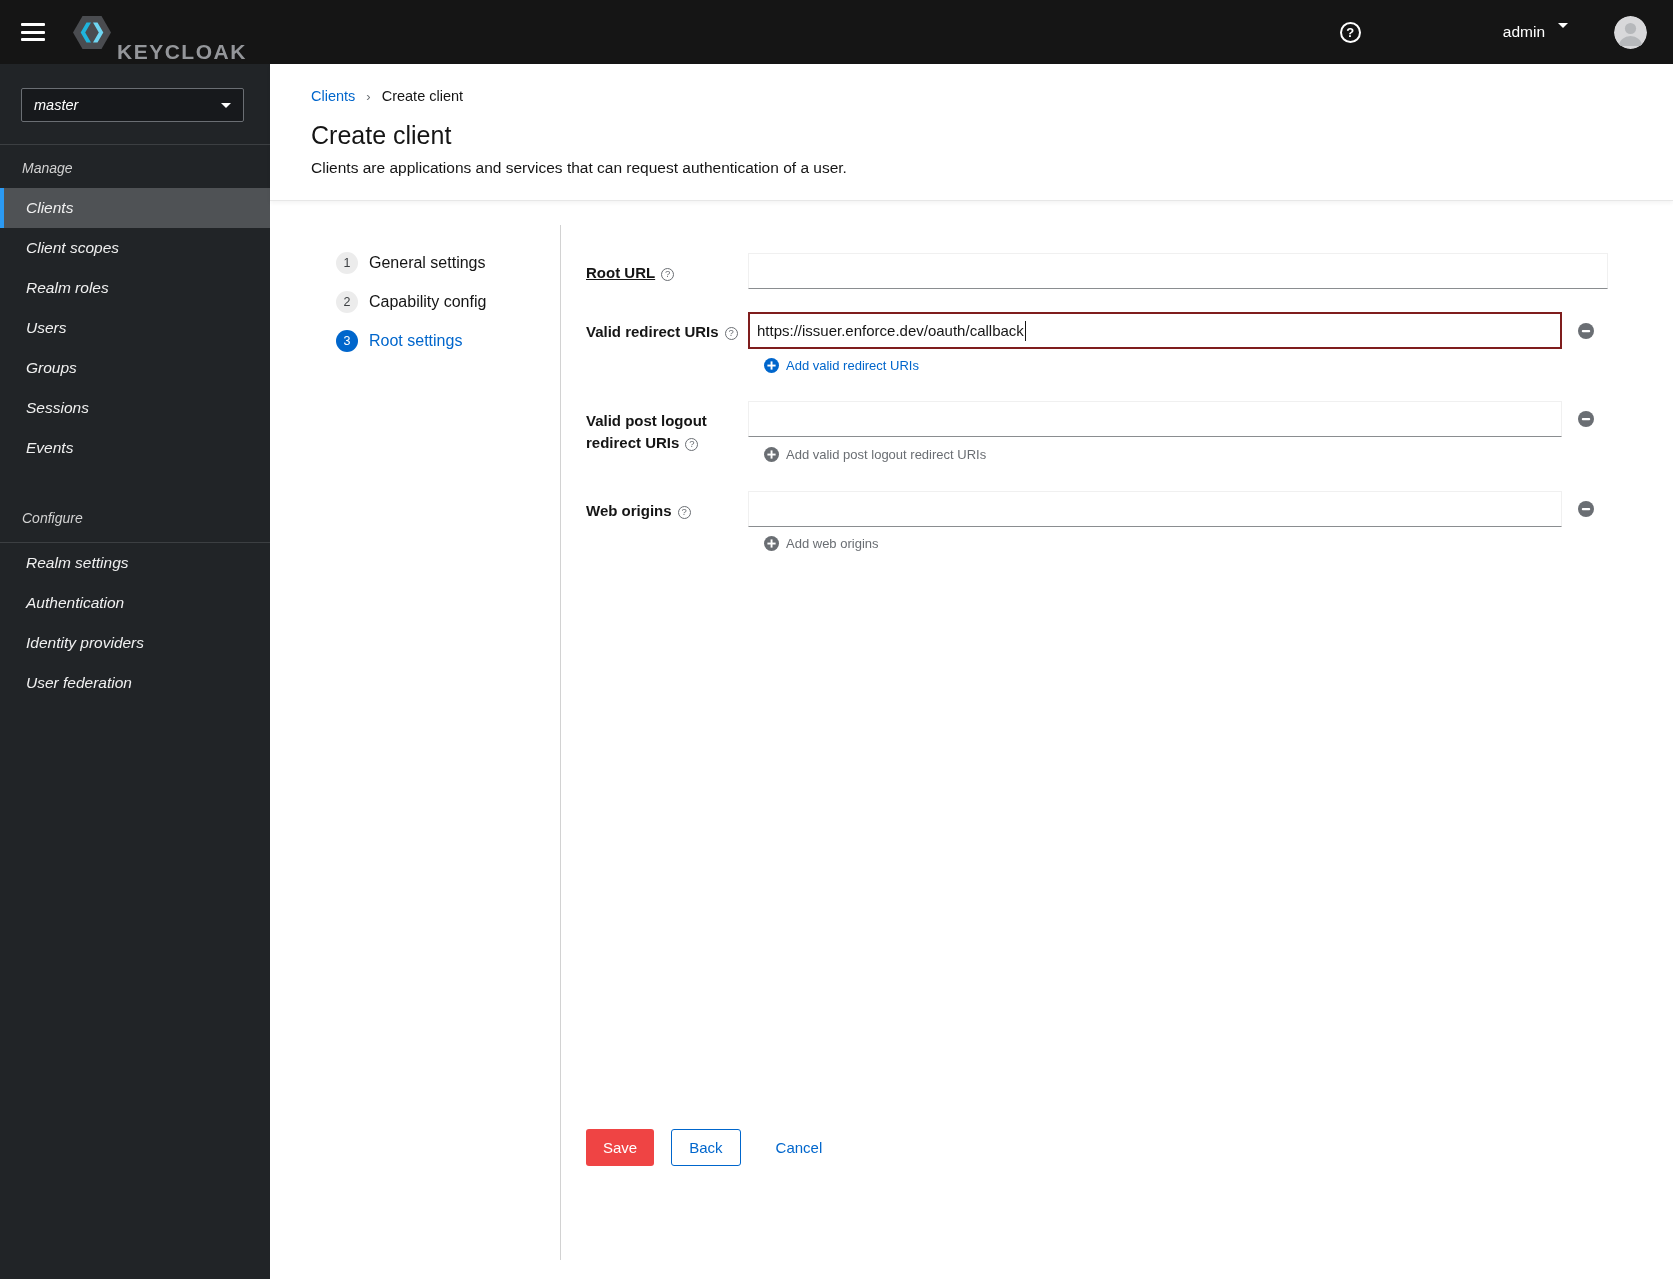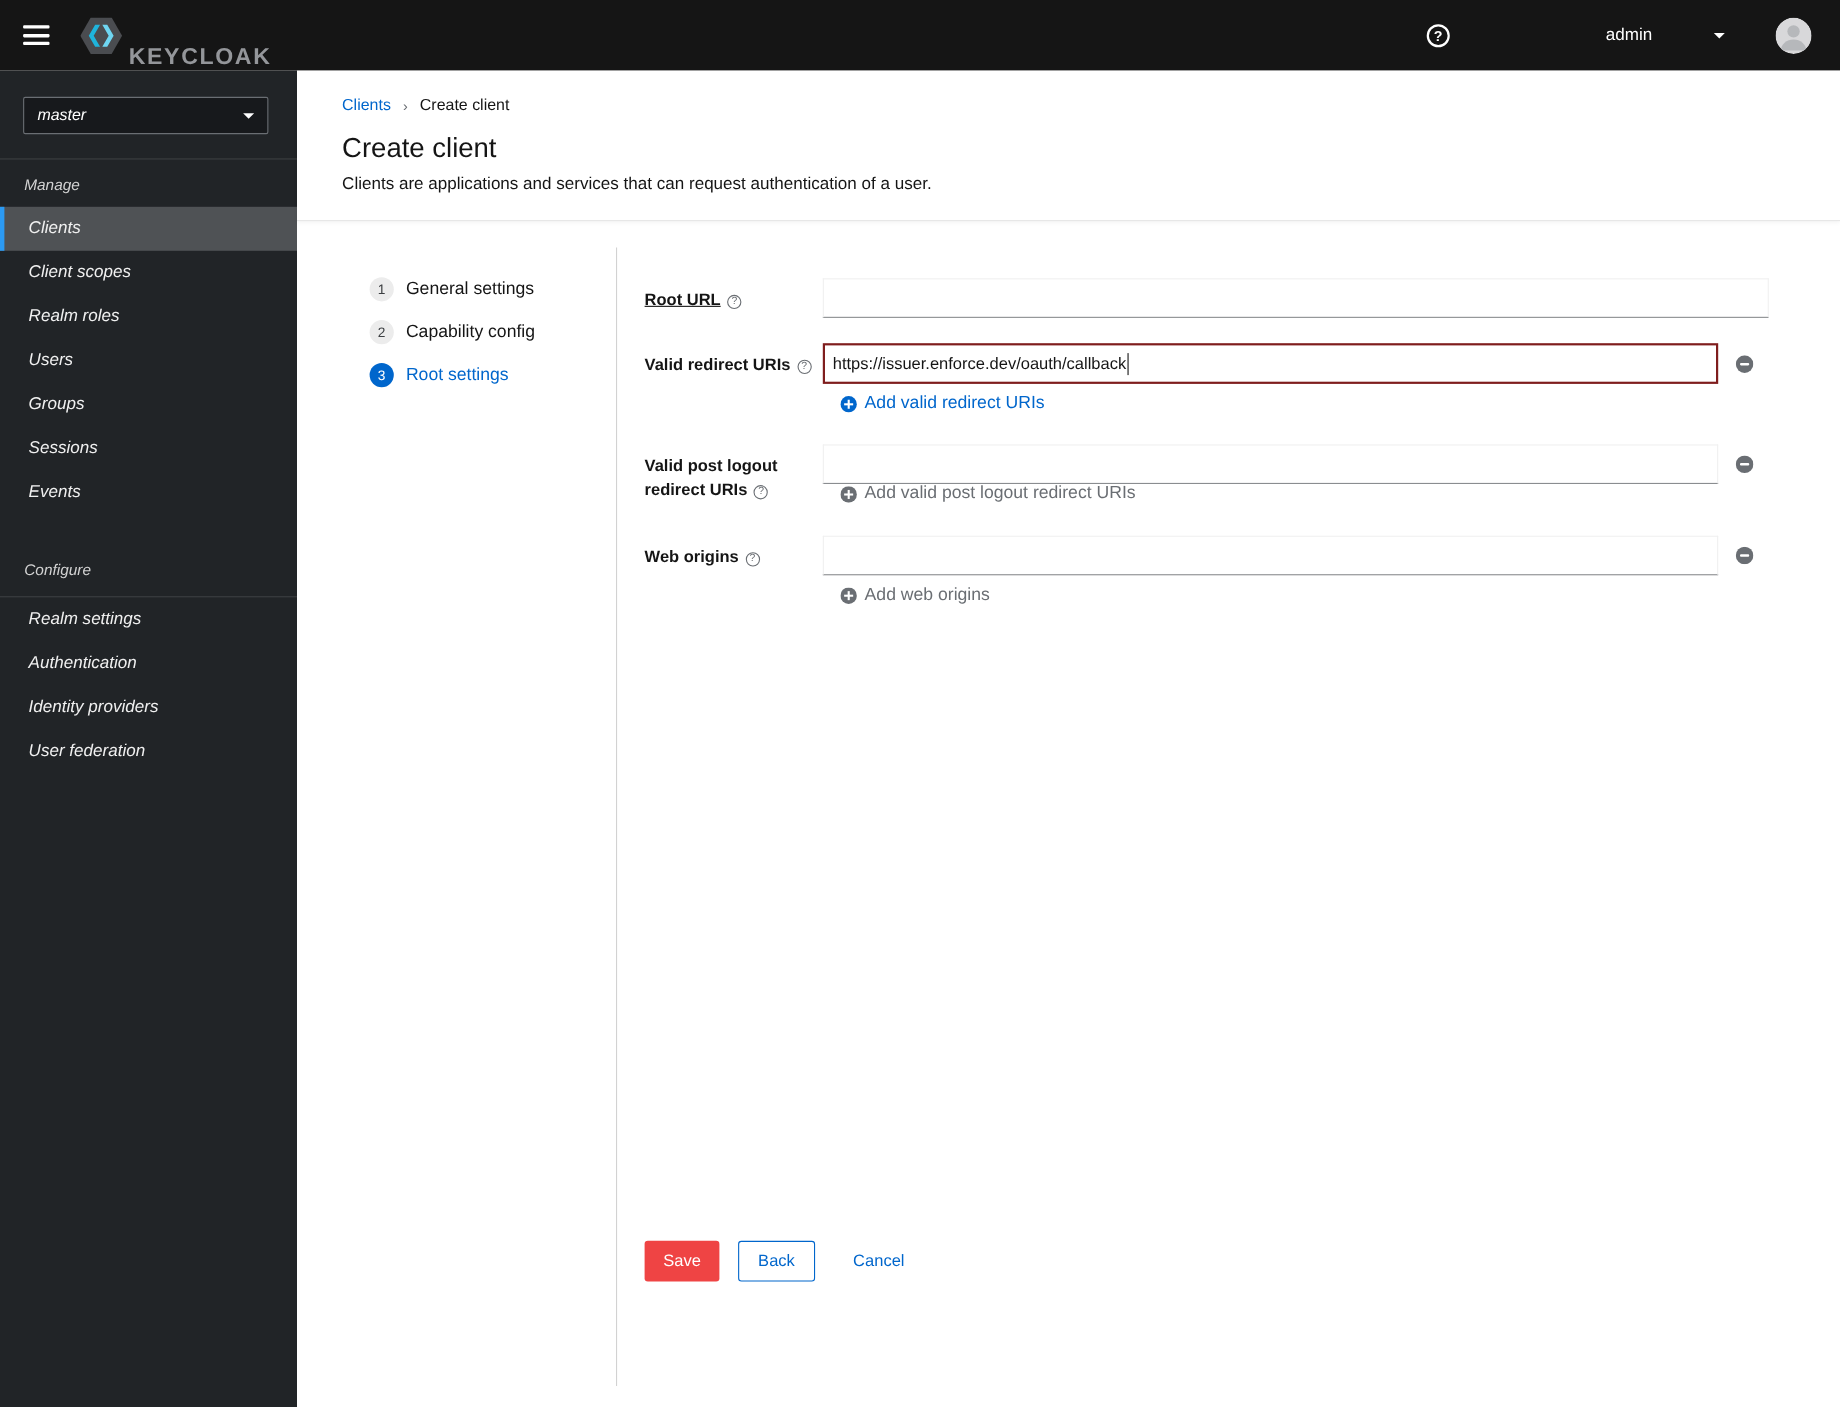--- a/index.html
+++ b/index.html
@@ -17,21 +17,21 @@
   .hamburger { width:24px; height:18px; margin-left:21px; display:flex; flex-direction:column; justify-content:space-between; cursor:pointer; }
   .hamburger span { display:block; height:3px; background:#ffffff; border-radius:1px; }
   .brand { display:flex; align-items:center; margin-left:28px; }
   .brand-text { font-size:21px; font-weight:700; letter-spacing:1.5px; color:#94969a; margin-left:6px;margin-top:40px; }
   .mast-right { margin-left:auto; display:flex; align-items:center; padding-right:26px; }
   .help-circle {
     width:21px; height:21px; border:2px solid #ffffff; border-radius:50%;
     color:#ffffff; font-size:13px; font-weight:700; display:flex; align-items:center; justify-content:center;
     margin-right:142px; cursor:pointer;
   }
-  .user-menu { display:flex; align-items:center; margin-right:46px; cursor:pointer;gap:43px; }
+  .user-menu { display:flex; align-items:flex-start; margin-right:46px; cursor:pointer; }
   .user-name { color:#ffffff; font-size:15.5px; }
   .caret-down { width:0; height:0; border-left:5px solid transparent; border-right:5px solid transparent; border-top:5px solid #ffffff; margin-left:13px; }
   .avatar { width:33px; height:33px; border-radius:50%; overflow:hidden; cursor:pointer; }
 
   
   .sidebar {
     position:absolute; top:64px; left:0; width:270px; height:1252px;
     background:#212427;
     font-style:italic;
   }
@@ -93,21 +93,21 @@
   }
   .w-plain { width:860px; }
   .w-removable { width:814px; }
   .input-line { display:flex; align-items:center; }
   .focus-box {
     width:814px; height:37px; border:2px solid #7f1d1d; background:#ffffff;
     display:flex; align-items:center; padding:0 7px; font-size:15px; cursor:text;
   }
   .text-cursor { width:1.5px; height:20px; background:#151515; margin-left:1px; }
   .remove-btn { margin-left:16px; width:16px; height:16px; cursor:pointer; flex:none; }
-  .add-link { display:flex; align-items:center; margin:9px 0 0 16px; font-size:16px; cursor:pointer; width:max-content; }
+  .add-link { display:flex; align-items:center; margin:9px 0 0 16px; font-size:13px; cursor:pointer; width:max-content; }
   .add-link svg { margin-right:7px; flex:none; }
   .add-link.blue { color:#0066cc; }
   .add-link.gray { color:#6a6e73; }
   .mb1 { margin-bottom:23px;text-decoration:underline; }
   .mb2 { margin-bottom:28px; }
   .mb3 { margin-bottom:29px; }
 
   .actions { display:flex; align-items:center; margin-top:578px; }
   .btn { height:37px; font-size:15px; font-family:"Liberation Sans", sans-serif; border-radius:3px; cursor:pointer; }
   .btn-primary { background:#ef4444; color:#ffffff; border:none; padding:0 17px; }
@@ -241,21 +241,21 @@
           <span>Valid post logout redirect URIs</span><span class="help-icon">?</span>
         </div>
         <div>
           <div class="input-line">
             <input class="text-input w-removable" type="text" value="" style="">
             <svg class="remove-btn" viewBox="0 0 16 16">
               <circle cx="8" cy="8" r="8" fill="#6a6e73"></circle>
                 <rect x="3.8" y="6.9" width="8.4" height="2.3" rx="1" fill="#ffffff"></rect>
             </svg>
           </div>
-          <div class="add-link gray" style="margin-top:0;">
+          <div class="add-link gray" style="margin-top:10px;">
             <svg width="15" height="15" viewBox="0 0 15 15">
               <circle cx="7.5" cy="7.5" r="7.5" fill="#6a6e73"></circle>
               <rect x="6.6" y="3.4" width="1.9" height="8.2" fill="#ffffff"></rect>
                 <rect x="3.4" y="6.6" width="8.2" height="1.9" fill="#ffffff"></rect>
             </svg>
             <span>Add valid post logout redirect URIs</span>
           </div>
         </div>
       </div>
 

